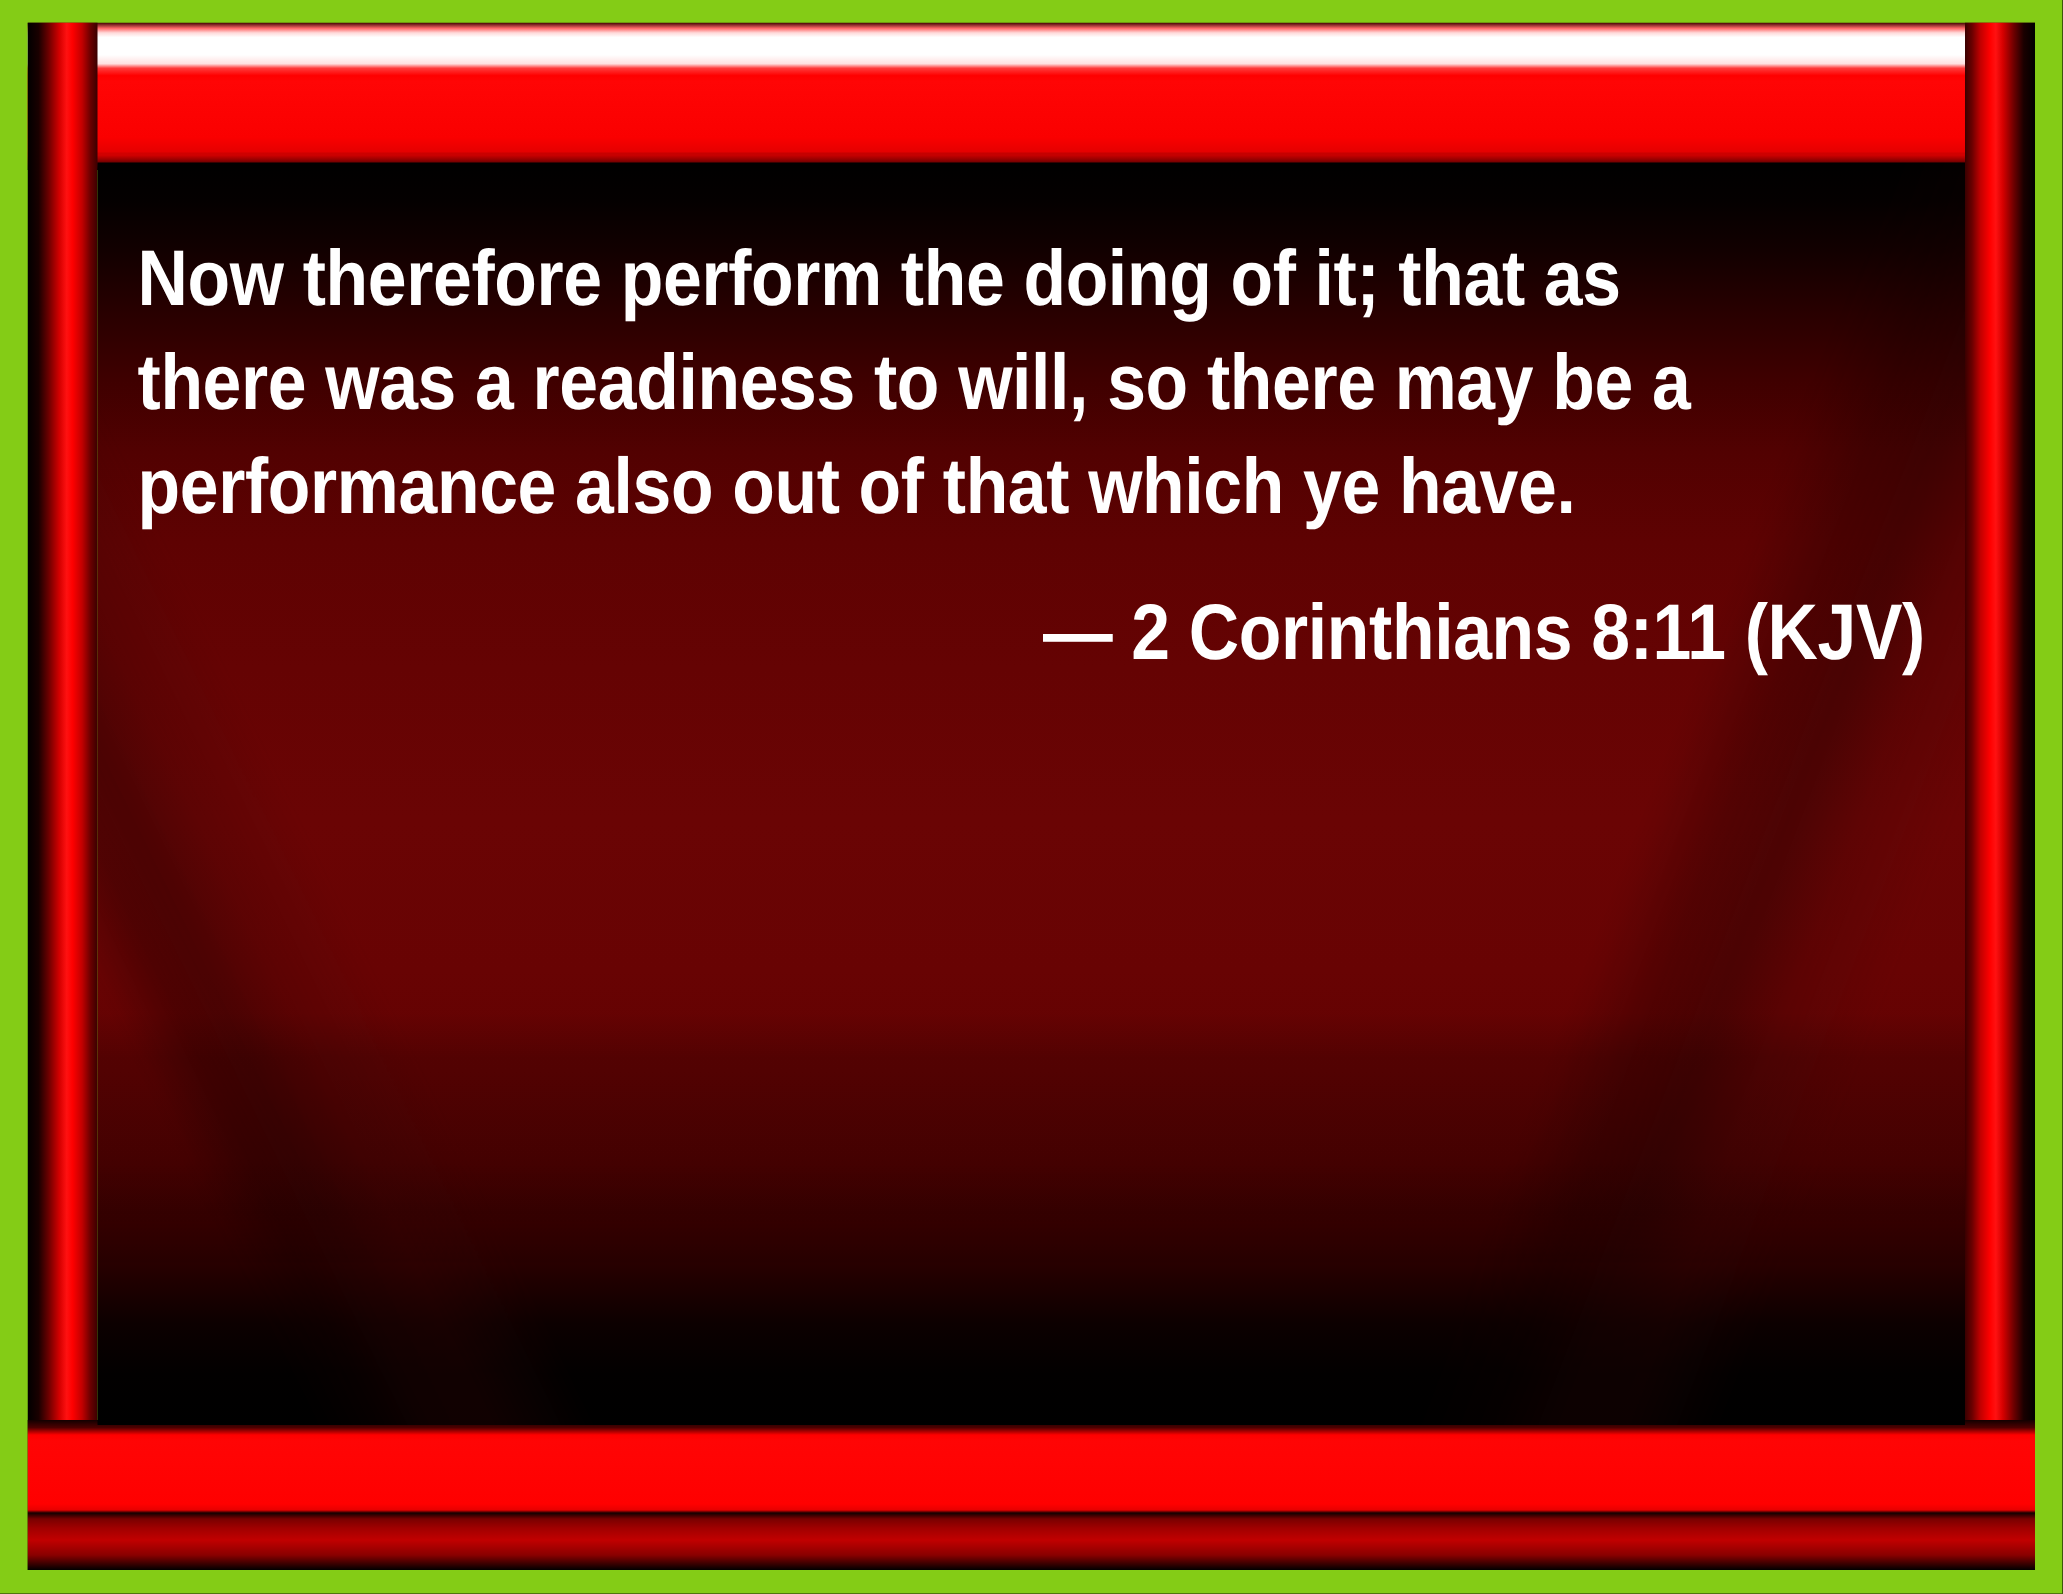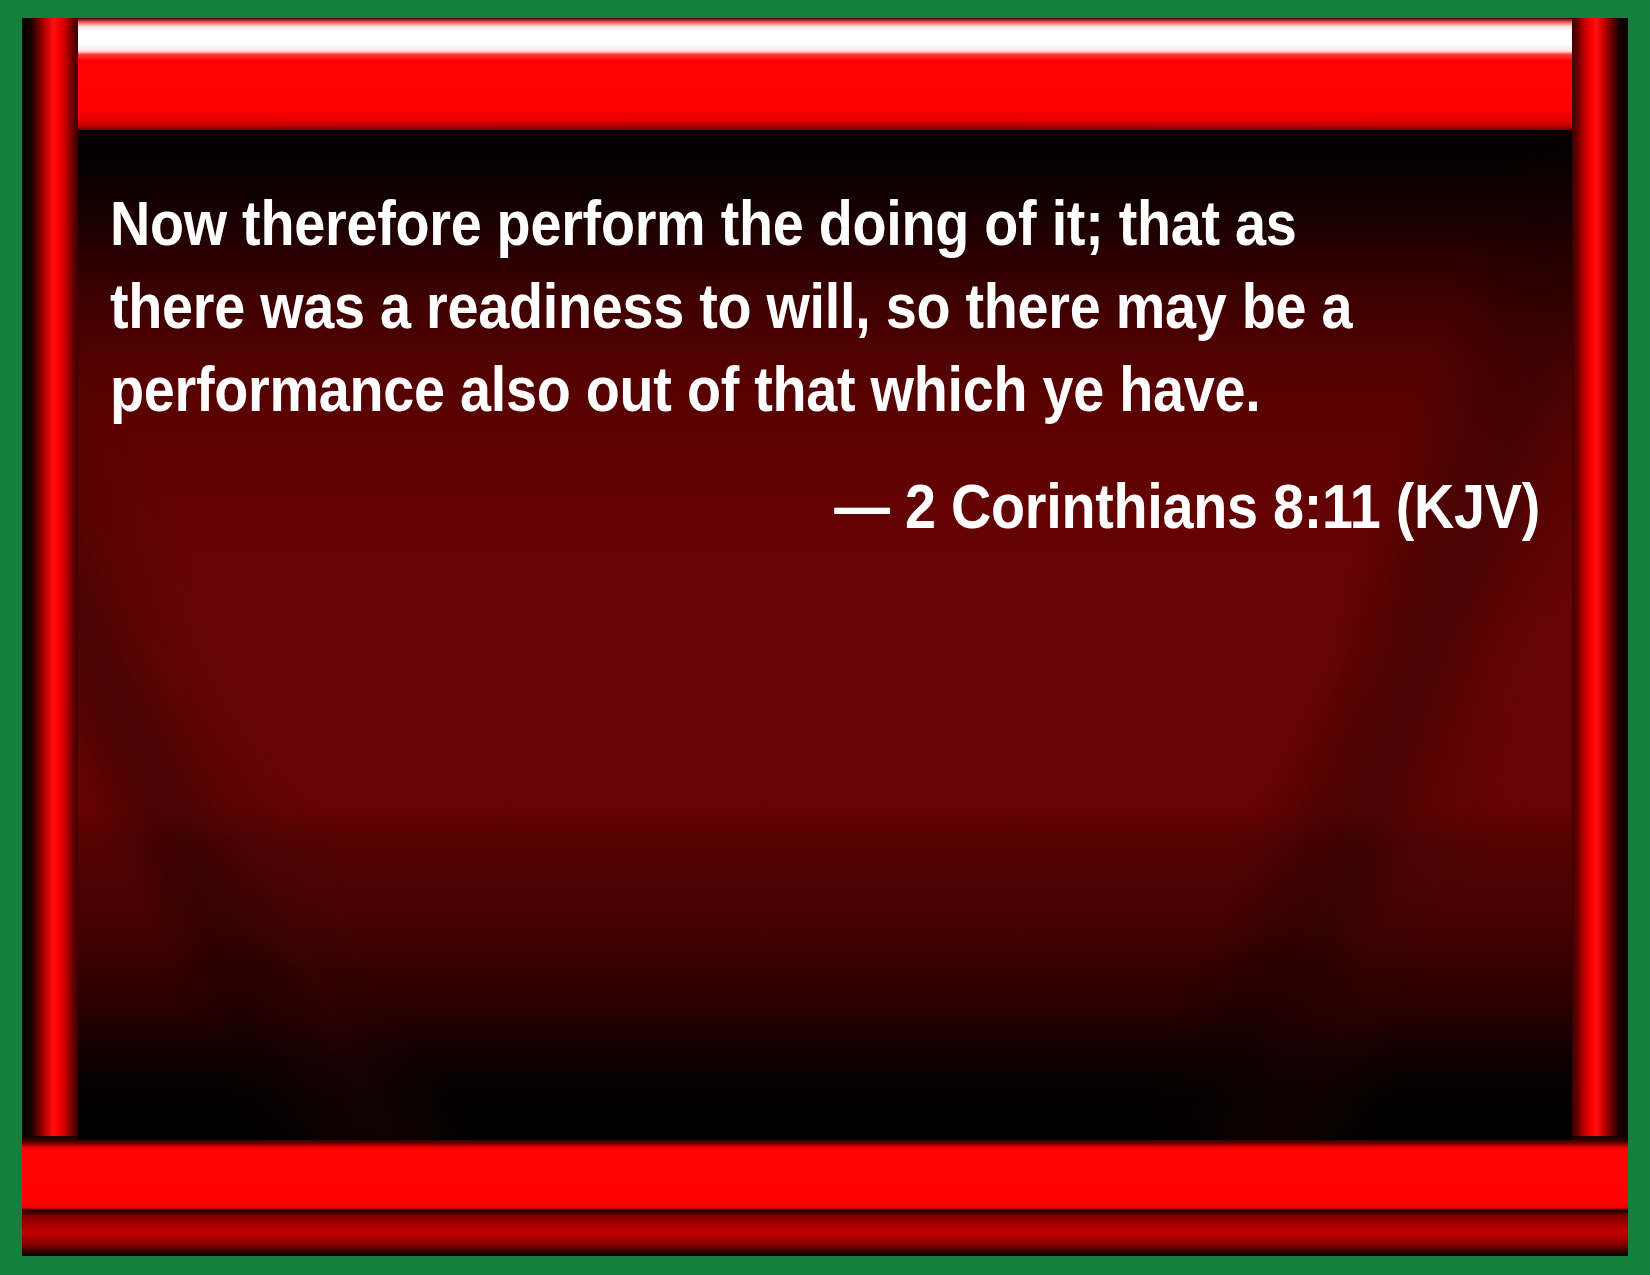--- a/index.html
+++ b/index.html
@@ -12,21 +12,21 @@
     height: 1275px;
     overflow: hidden;
     font-family: "Liberation Sans", sans-serif;
   }
 
   
   #slide {
     position: relative;
     width: 1650px;
     height: 1275px;
-    background: #15803d;
+    background: #84cc16;
     overflow: hidden;
   }
 
   
   #frame {
     position: absolute;
     left: 22px;
     top: 18px;
     width: 1606px;
     height: 1238px;

